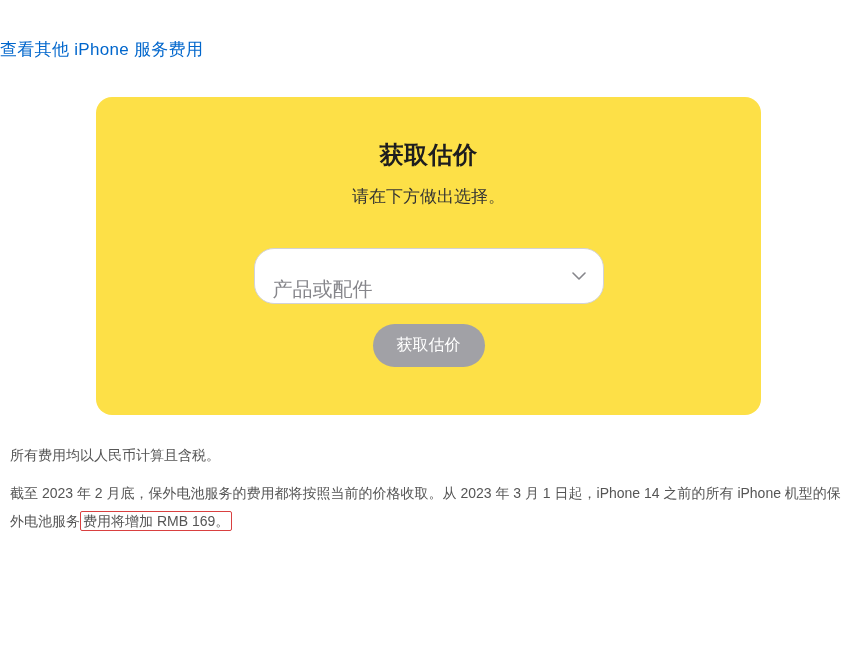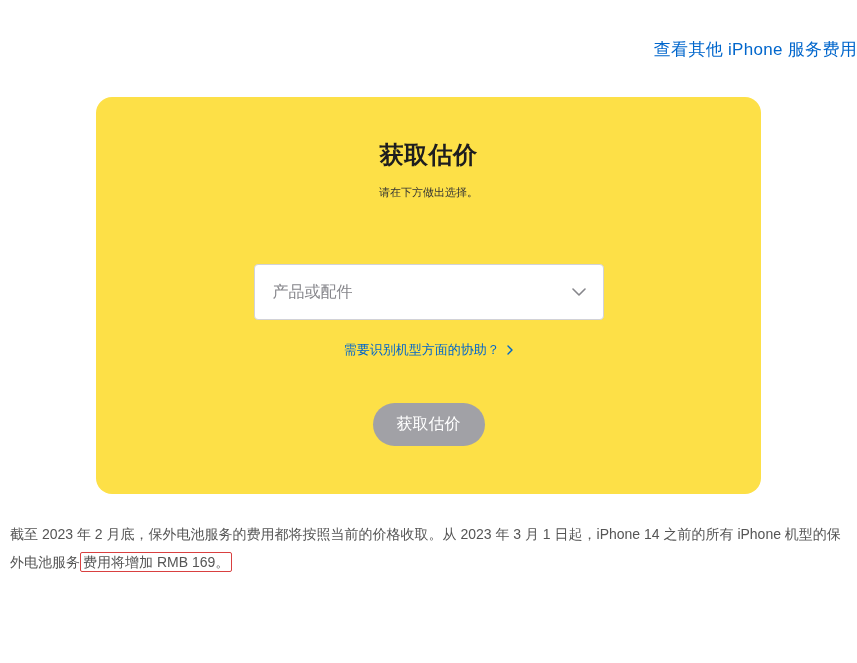--- a/index.html
+++ b/index.html
@@ -8,21 +8,21 @@
       box-sizing: border-box;
     }
     body {
       font-family: -apple-system, BlinkMacSystemFont, "SF Pro Text", "Helvetica Neue", Arial, sans-serif;
       background: #ffffff;
       width: 857px;
       height: 663px;
       position: relative;
     }
     .top-link {
-      text-align: right;
+      text-align: left;
       padding-top: 38px;
       padding-bottom: 20px;
     }
     .top-link a {
       color: #0066cc;
       text-decoration: none;
       font-size: 17px;
       letter-spacing: 0.3px;
     }
     .card {
@@ -34,47 +34,47 @@
       text-align: center;
     }
     .card-title {
       font-size: 24px;
       font-weight: 600;
       color: #1d1d1f;
       margin-bottom: 14px;
       letter-spacing: 0.5px;
     }
     .card-subtitle {
-      font-size: 11px;
+      font-size: 17px;
       color: #333333;
-      margin-bottom: 64px;
+      margin-bottom: 40px;
     }
     .select-wrap {
       position: relative;
       width: 350px;
       margin: 0 auto 20px auto;
     }
     .select {
       width: 100%;
       height: 56px;
       background: #ffffff;
       border: 1px solid #d2d2d7;
-      border-radius: 4px;
+      border-radius: 20px;
       padding: 0 40px 0 18px;
-      font-size: 16px;
+      font-size: 20px;
       color: #86868b;
       appearance: none;
       -webkit-appearance: none;
       -moz-appearance: none;
       text-align: left;
       cursor: pointer;
       outline: none;
       font-family: inherit;
       display: flex;
-      align-items: center;
+      align-items: flex-end;
     }
     .chevron {
       position: absolute;
       right: 18px;
       top: 50%;
       transform: translateY(-50%);
       width: 14px;
       height: 8px;
       pointer-events: none;
     }
@@ -137,31 +137,22 @@
       <span>产品或配件</span>
     </button>
     <span class="chevron">
       <svg width="14" height="8" viewBox="0 0 14 8" fill="none">
         <path d="M1 1L7 7L13 1" stroke="#86868b" stroke-width="1.6" stroke-linecap="round" stroke-linejoin="round"></path>
       </svg>
     </span>
   </div>
 
 
-  <div class="help-link">
-    <a href="#">
-      <span>需要识别机型方面的协助？</span>
-      <span class="help-caret">
-        <svg width="6" height="10" viewBox="0 0 6 10" fill="none">
-          <path d="M1 1L5 5L1 9" stroke="#0066cc" stroke-width="1.4" stroke-linecap="round" stroke-linejoin="round"></path>
-        </svg>
-      </span>
-    </a>
-  </div>
 
   <button class="submit-btn">获取估价</button>
 </div>
 
 <div class="footer-text">
+  <p class="footer-p1">所有费用均以人民币计算且含税。</p>
   <p>
     <span>截至 2023 年 2 月底，保外电池服务的费用都将按照当前的价格收取。从 2023 年 3 月 1 日起，iPhone 14 之前的所有 iPhone 机型的保外电池服务</span><span class="highlight-box">费用将增加 RMB 169。</span>
   </p>
 </div>
 
 </body></html>

